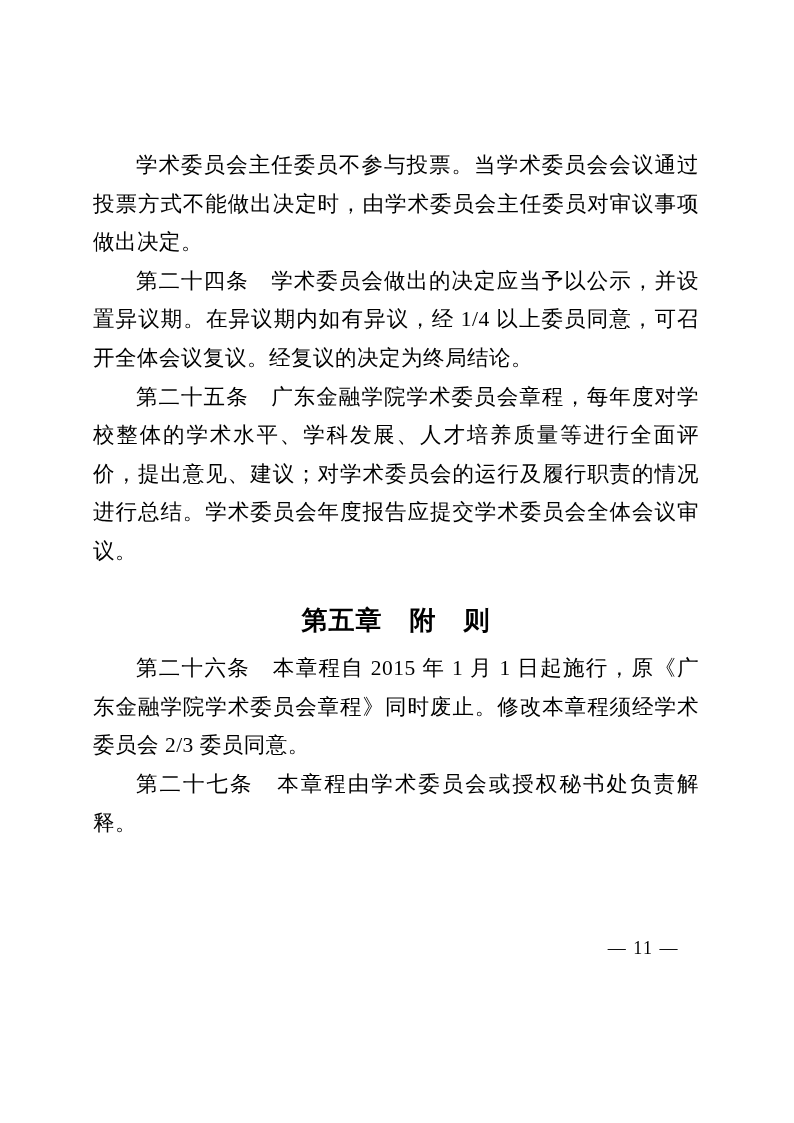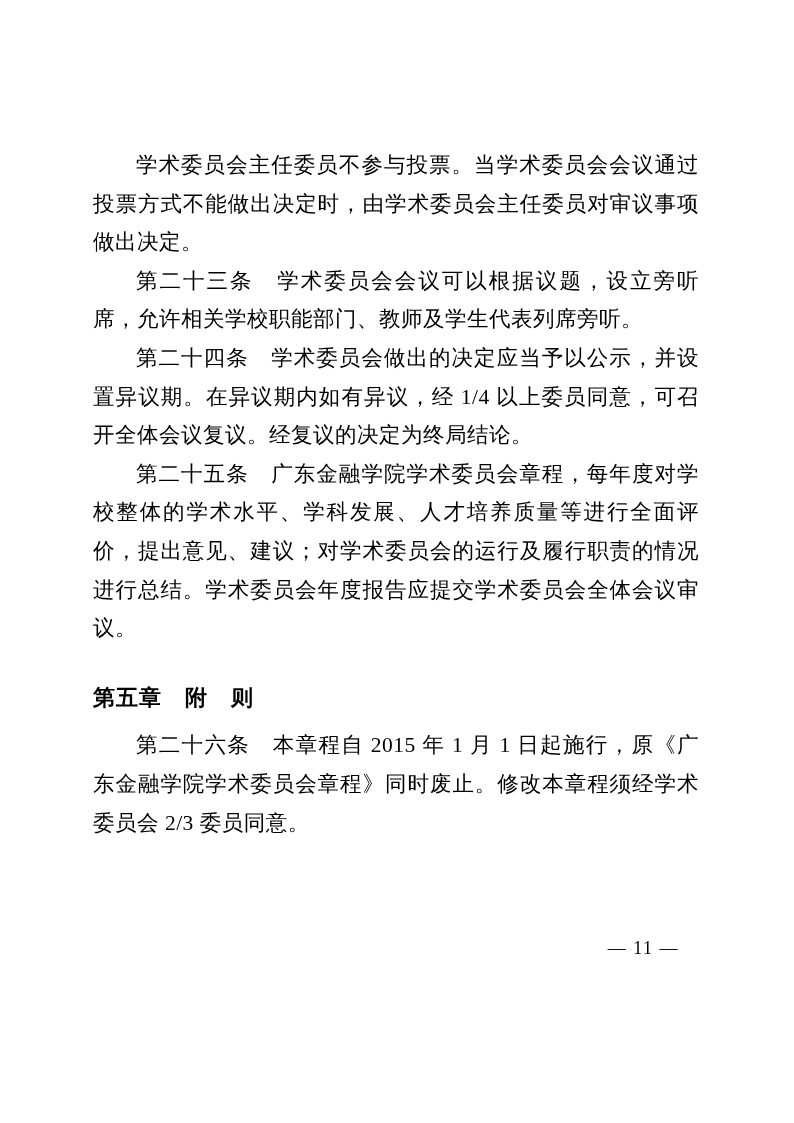--- a/index.html
+++ b/index.html
@@ -30,47 +30,47 @@
     margin: 0;
     font-size: 21.5px;
     line-height: 38.6px;
     text-align: justify;
     text-justify: inter-ideograph;
     text-indent: 2em;
     letter-spacing: 0.5px;
   }
   .chapter-heading {
     margin: 31px 0 9px 0;
-    font-size: 22px;
+    font-size: 26px;
     line-height: 38.6px;
     font-weight: bold;
-    text-align: left;
+    text-align: center;
     letter-spacing: 1px;
   }
   .page-number {
     position: absolute;
     top: 938px;
     right: 115px;
     font-size: 18px;
     line-height: 20px;
     letter-spacing: 1.5px;
     white-space: pre;
   }
 </style>
 </head>
 <body>
 
 <div class="page">
 
   <div class="text-block">
     <p class="para">学术委员会主任委员不参与投票。当学术委员会会议通过投票方式不能做出决定时，由学术委员会主任委员对审议事项做出决定。</p>
-    <p class="para">第二十三条　学术委员会会议可以根据议题，设立旁听席，允许相关学校职能部门、教师及学生代表列席旁听。</p>
     <p class="para">第二十四条　学术委员会做出的决定应当予以公示，并设置异议期。在异议期内如有异议，经 1/4 以上委员同意，可召开全体会议复议。经复议的决定为终局结论。</p>
     <p class="para">第二十五条　广东金融学院学术委员会章程，每年度对学校整体的学术水平、学科发展、人才培养质量等进行全面评价，提出意见、建议；对学术委员会的运行及履行职责的情况进行总结。学术委员会年度报告应提交学术委员会全体会议审议。</p>
 
     <h2 class="chapter-heading">第五章　附　则</h2>
 
     <p class="para">第二十六条　本章程自 2015 年 1 月 1 日起施行，原《广东金融学院学术委员会章程》同时废止。修改本章程须经学术委员会 2/3 委员同意。</p>
+    <p class="para">第二十七条　本章程由学术委员会或授权秘书处负责解释。</p>
   </div>
 
   <div class="page-number">— 11 —</div>
 
 </div>
 
 </body></html>

